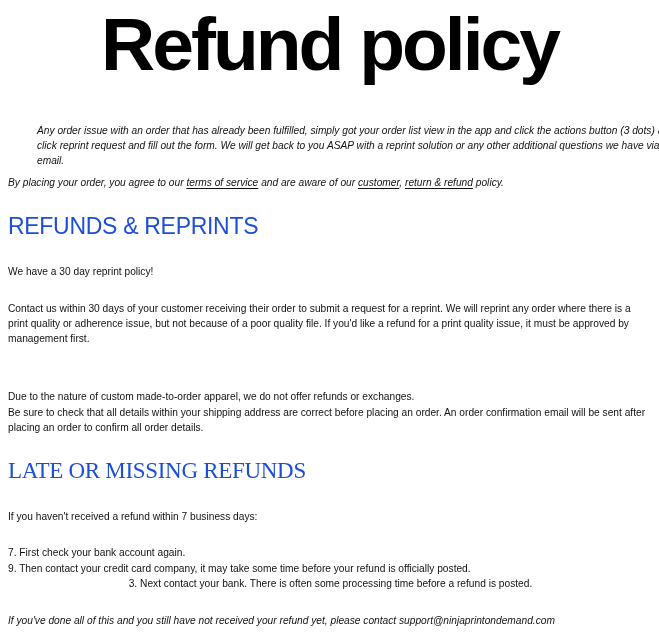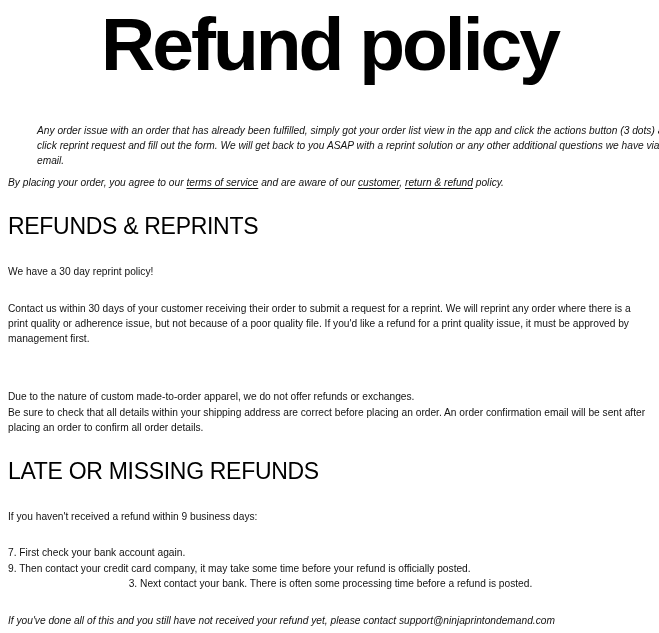--- a/index.html
+++ b/index.html
@@ -18,21 +18,21 @@
   }
   .content { position: absolute; left: 8px; top: 0; width: 645px; }
   .p {
     position: absolute; left: 0; width: 645px;
     font-size: 10.2px; line-height: 15px; margin: 0;
   }
   .italic { font-style: italic; }
   .link { text-decoration: underline; text-underline-offset: 2px; color: #121212; cursor: pointer; }
   .h2 {
     position: absolute; left: 0; margin: 0;
-    font-size: 23px; font-weight: normal; line-height: 28px; color: #000000;
+    font-size: 23px; font-weight: normal; line-height: 28px; color: #1d4ed8;
     letter-spacing: -0.3px;
   }
 </style>
 </head>
 <body>
 
 <h1 class="title">Refund policy</h1>
 
 <div class="content">
   <p class="p italic" style="top:123px;margin-left:29px;">Any order issue with an order that has already been fulfilled, simply got your order list view in the app and click the actions button (3 dots) and click reprint request and fill out the form. We will get back to you ASAP with a reprint solution or any other additional questions we have via email.</p>
@@ -41,22 +41,22 @@
     <span>By placing your order, you agree to our </span><a class="link">terms of service</a><span> and are aware of our </span><a class="link">customer</a><span>, </span><a class="link">return &amp; refund</a><span> policy.</span>
   </p>
 
   <h2 class="h2" style="top:212px;">REFUNDS &amp; REPRINTS</h2>
 
   <p class="p" style="top:264px;">We have a 30 day reprint policy!</p>
   <p class="p" style="top:301px;">Contact us within 30 days of your customer receiving their order to submit a request for a reprint. We will reprint any order where there is a print quality or adherence issue, but not because of a poor quality file. If you'd like a refund for a print quality issue, it must be approved by management first.</p>
   <p class="p" style="top:368px;margin-top:21px;">Due to the nature of custom made-to-order apparel, we do not offer refunds or exchanges.</p>
   <p class="p" style="top:405px;">Be sure to check that all details within your shipping address are correct before placing an order. An order confirmation email will be sent after placing an order to confirm all order details.</p>
 
-  <h2 class="h2" style="top:457px;">LATE OR MISSING REFUNDS</h2>
+  <h2 class="h2" style="top:457px;font-family:Liberation Serif, serif;">LATE OR MISSING REFUNDS</h2>
 
-  <p class="p" style="top:509px;">If you haven't received a refund within 9 business days:</p>
+  <p class="p" style="top:509px;">If you haven't received a refund within 7 business days:</p>
 
   <p class="p" style="top:545px;">7. First check your bank account again.</p>
   <p class="p" style="top:561px;">9. Then contact your credit card company, it may take some time before your refund is officially posted.</p>
   <p class="p" style="top:576px;text-align:center;">3. Next contact your bank. There is often some processing time before a refund is posted.</p>
 
   <p class="p" style="top:613px;font-style:italic;">If you've done all of this and you still have not received your refund yet, please contact support@ninjaprintondemand.com</p>
 </div>
 
 </body></html>

